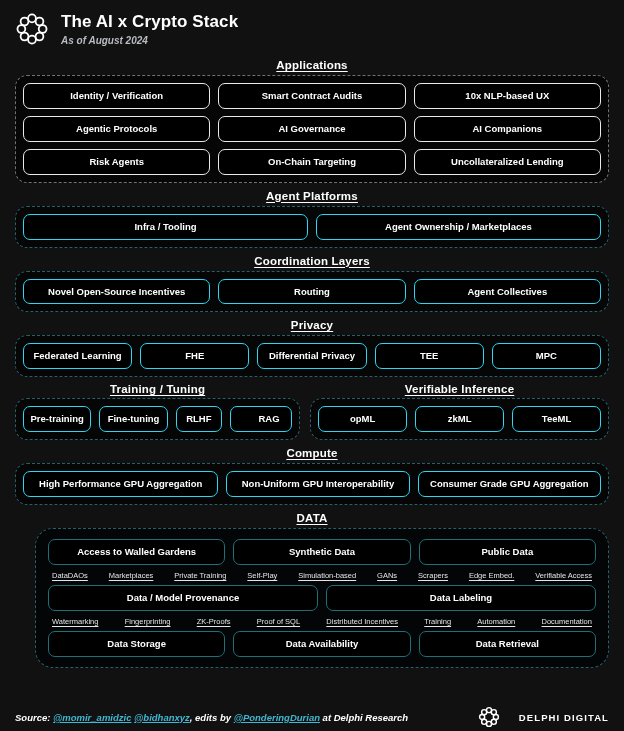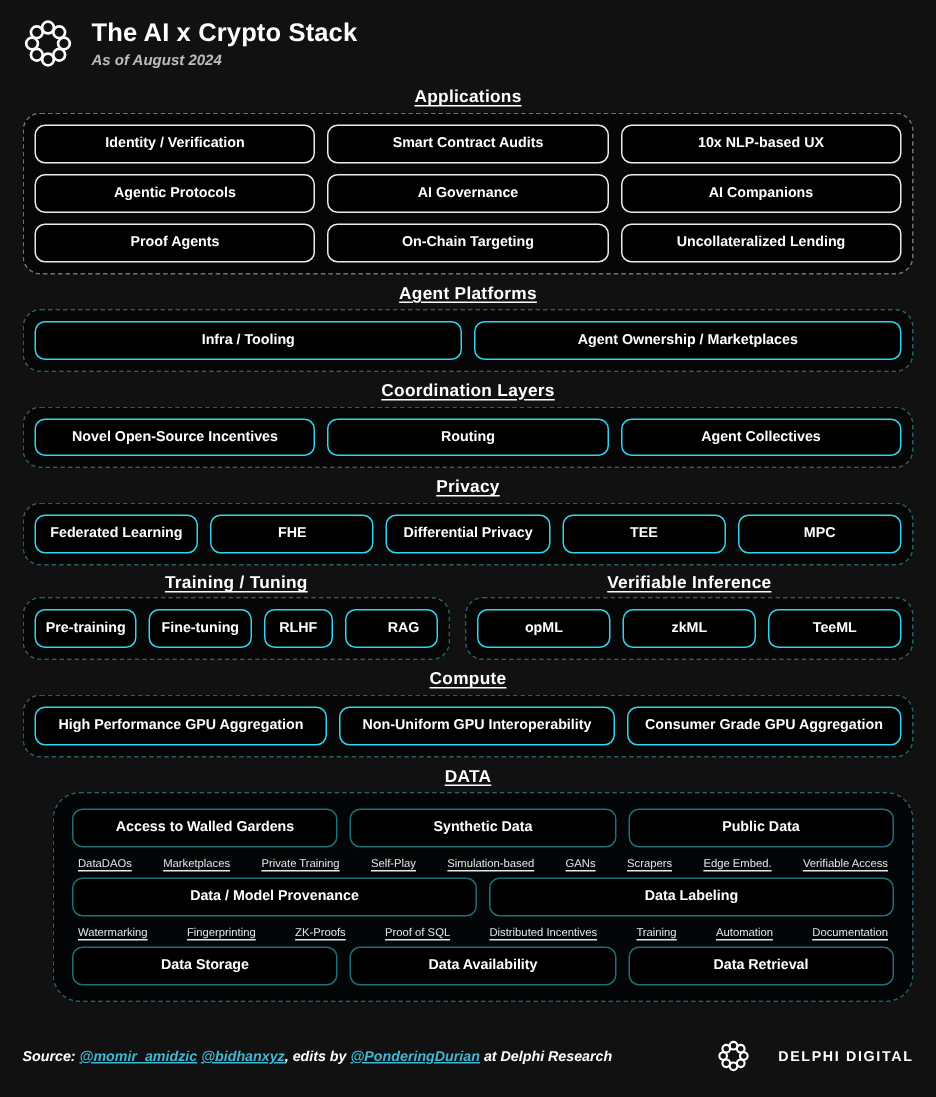--- a/index.html
+++ b/index.html
@@ -60,21 +60,21 @@
   .heads2 > div{text-align:center;}
 
   
   .tags{display:flex;justify-content:space-between;align-items:center;
         padding:6px 4px 5px 4px;gap:4px;}
   .tag{font-size:7.5px;color:#e3e5e7;text-decoration:underline;
        text-underline-offset:1.5px;white-space:nowrap;font-weight:normal;}
 
   
   .footer{
-    position:absolute;left:15px;right:15px;bottom:16px;
+    position:absolute;left:15px;right:15px;bottom:3px;
     display:flex;align-items:center;justify-content:space-between;
   }
   .source{font-size:9.5px;font-style:italic;font-weight:bold;color:#ffffff;}
   .source a{color:#3fb8d4;text-decoration:underline;font-style:italic;}
   .brand{display:flex;align-items:center;gap:19px;}
   .brand-ring{width:22px;height:22px;position:relative;flex:0 0 22px;}
   .brand-text{font-size:9.5px;letter-spacing:1.1px;color:#ffffff;font-weight:bold;}
 </style>
 </head>
 <body>
@@ -108,21 +108,21 @@
       <div class="box w">Identity / Verification</div>
       <div class="box w">Smart Contract Audits</div>
       <div class="box w">10x NLP-based UX</div>
     </div>
     <div class="row">
       <div class="box w">Agentic Protocols</div>
       <div class="box w">AI Governance</div>
       <div class="box w">AI Companions</div>
     </div>
     <div class="row">
-      <div class="box w">Proof Agents</div>
+      <div class="box w">Risk Agents</div>
       <div class="box w">On-Chain Targeting</div>
       <div class="box w">Uncollateralized Lending</div>
     </div>
   </div>
 
   <div class="sec-head">Agent Platforms</div>
   <div class="group teal">
     <div class="row">
       <div class="box c">Infra / Tooling</div>
       <div class="box c">Agent Ownership / Marketplaces</div>

